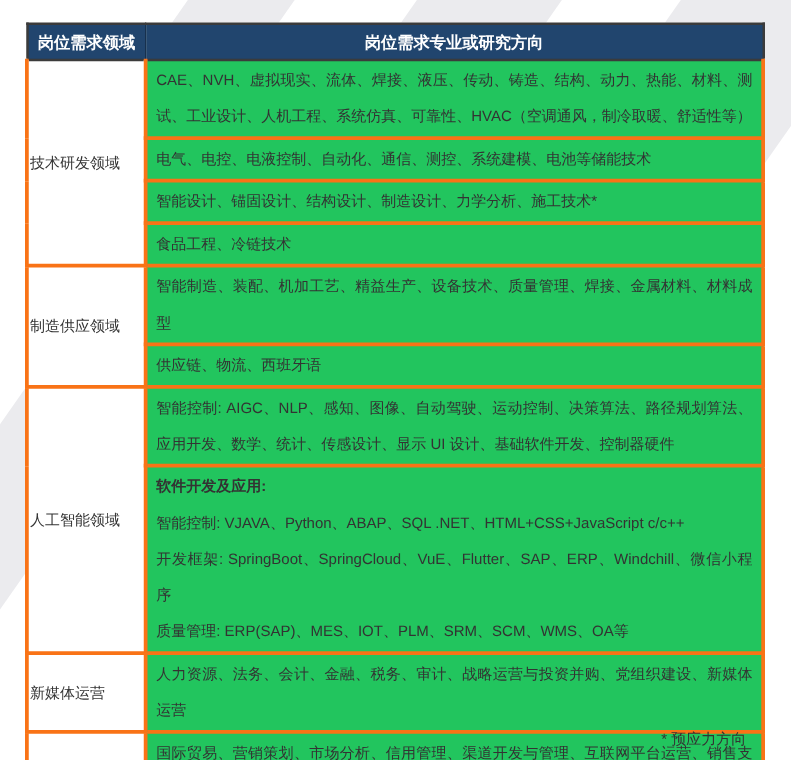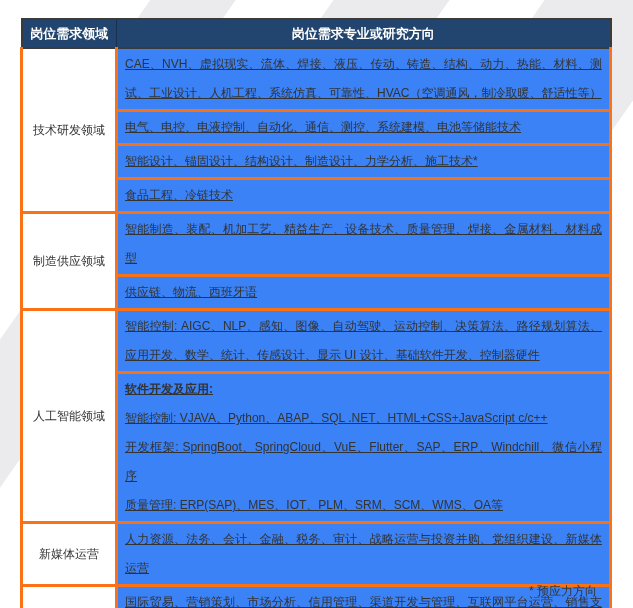--- a/index.html
+++ b/index.html
@@ -36,31 +36,30 @@
   }
   .job-table thead th{
     background:#21456e;color:#ffffff;
     font-weight:bold;font-size:13px;
     height:27px;text-align:center;vertical-align:middle;
     border:1px solid #17304d;border-bottom:2px solid #3b3b3b;
     padding:0;
   }
   .col-area{width:95px;}
   td.area{
-    text-align:center;vertical-align:middle;
+    text-align:left;vertical-align:middle;
     font-size:12px;line-height:18px;
     background:#ffffff;
   }
   td.cell{
     padding:1px 7px;
     line-height:29px;
     vertical-align:middle;
     text-align:justify;
-    background:#3b82f6;
-    text-decoration:underline;
+    background:#22c55e;
   }
   tr.sec td{border-top:2px solid #3b3b3b;}
   .bold{font-weight:bold;}
   .footnote{
     position:absolute;right:36px;top:583px;z-index:1;
     font-size:12px;color:#333333;
   }
 </style>
 </head>
 <body>

